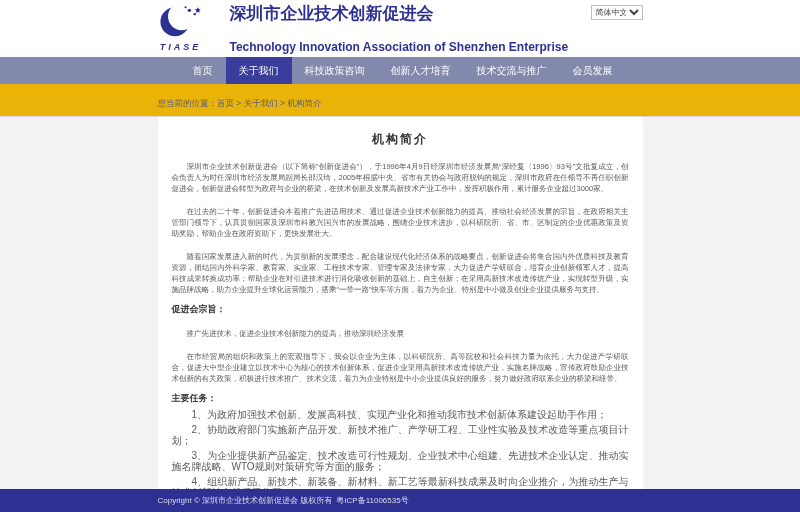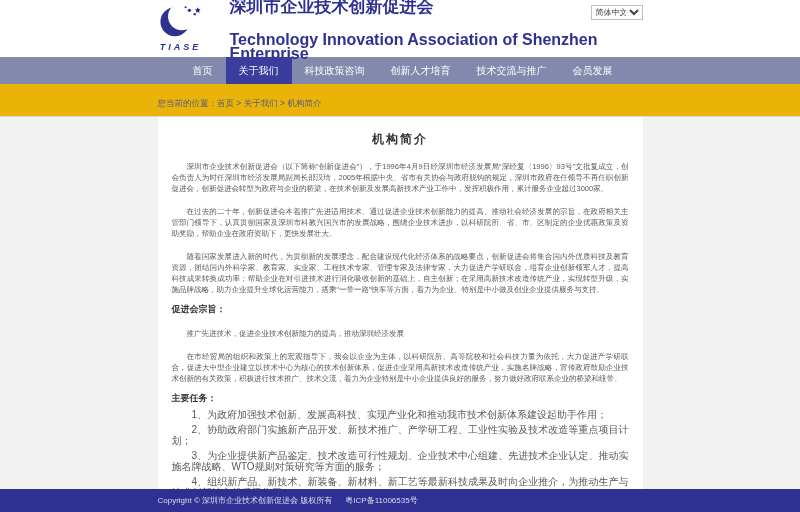--- a/index.html
+++ b/index.html
@@ -12,21 +12,21 @@
   }
   .container { width:485px; margin:0 auto; position:relative; }
 
   
   .site-header { background:#ffffff; height:57px; flex:0 0 auto; }
   .site-header .container { height:57px; display:flex; align-items:center; }
   .logo { display:flex; flex-direction:column; align-items:center; margin-right:26px; cursor:pointer; }
   .logo-text { font-size:9px; font-weight:bold; letter-spacing:3px; color:#2e3192; margin-top:1px;font-style:italic; }
   .titles { display:flex; flex-direction:column; justify-content:center; }
   .title-zh { font-size:17px; font-weight:bold; color:#2e3192; line-height:20px; margin:0; }
-  .title-en { font-size:16px; font-weight:bold; color:#2e3192; line-height:14px; margin-top:16px; }
+  .title-en { font-size:12px; font-weight:bold; color:#2e3192; line-height:14px; margin-top:16px; }
   .lang-select {
     position:absolute; top:5px; right:0;
     font-size:8px; height:15px; width:52px;
     color:#444; border:1px solid #bfbfbf; background:#fdfdfd;
   }
 
   
   .main-nav { background:#8289ad; height:27px; flex:0 0 auto; }
   .main-nav .container { display:flex; height:27px; padding-left:22px; }
   .nav-item {
@@ -52,21 +52,21 @@
     text-indent:2em; text-align:justify; margin:12px 0 6px;
   }
   .section-heading { font-size:9px; font-weight:bold; color:#333; margin:8px 0 4px; }
   .task {
     font-size:10px; line-height:11px; color:#595959;
     text-indent:2em; text-align:justify; margin:0 0 4px;
   }
 
   
   .site-footer { background:#2e3192; height:23px; flex:0 0 auto; display:flex; align-items:center; }
-  .site-footer .container { display:flex; align-items:center; gap:13px; }
+  .site-footer .container { display:flex; align-items:center; gap:4px; }
   .footer-text { font-size:8px; color:#dcdcf0; white-space:nowrap; }
 </style>
 </head>
 <body>
 
 <header class="site-header">
   <div class="container">
     <div class="logo">
       <span>
         <svg width="46" height="32" viewBox="0 0 60 42">

